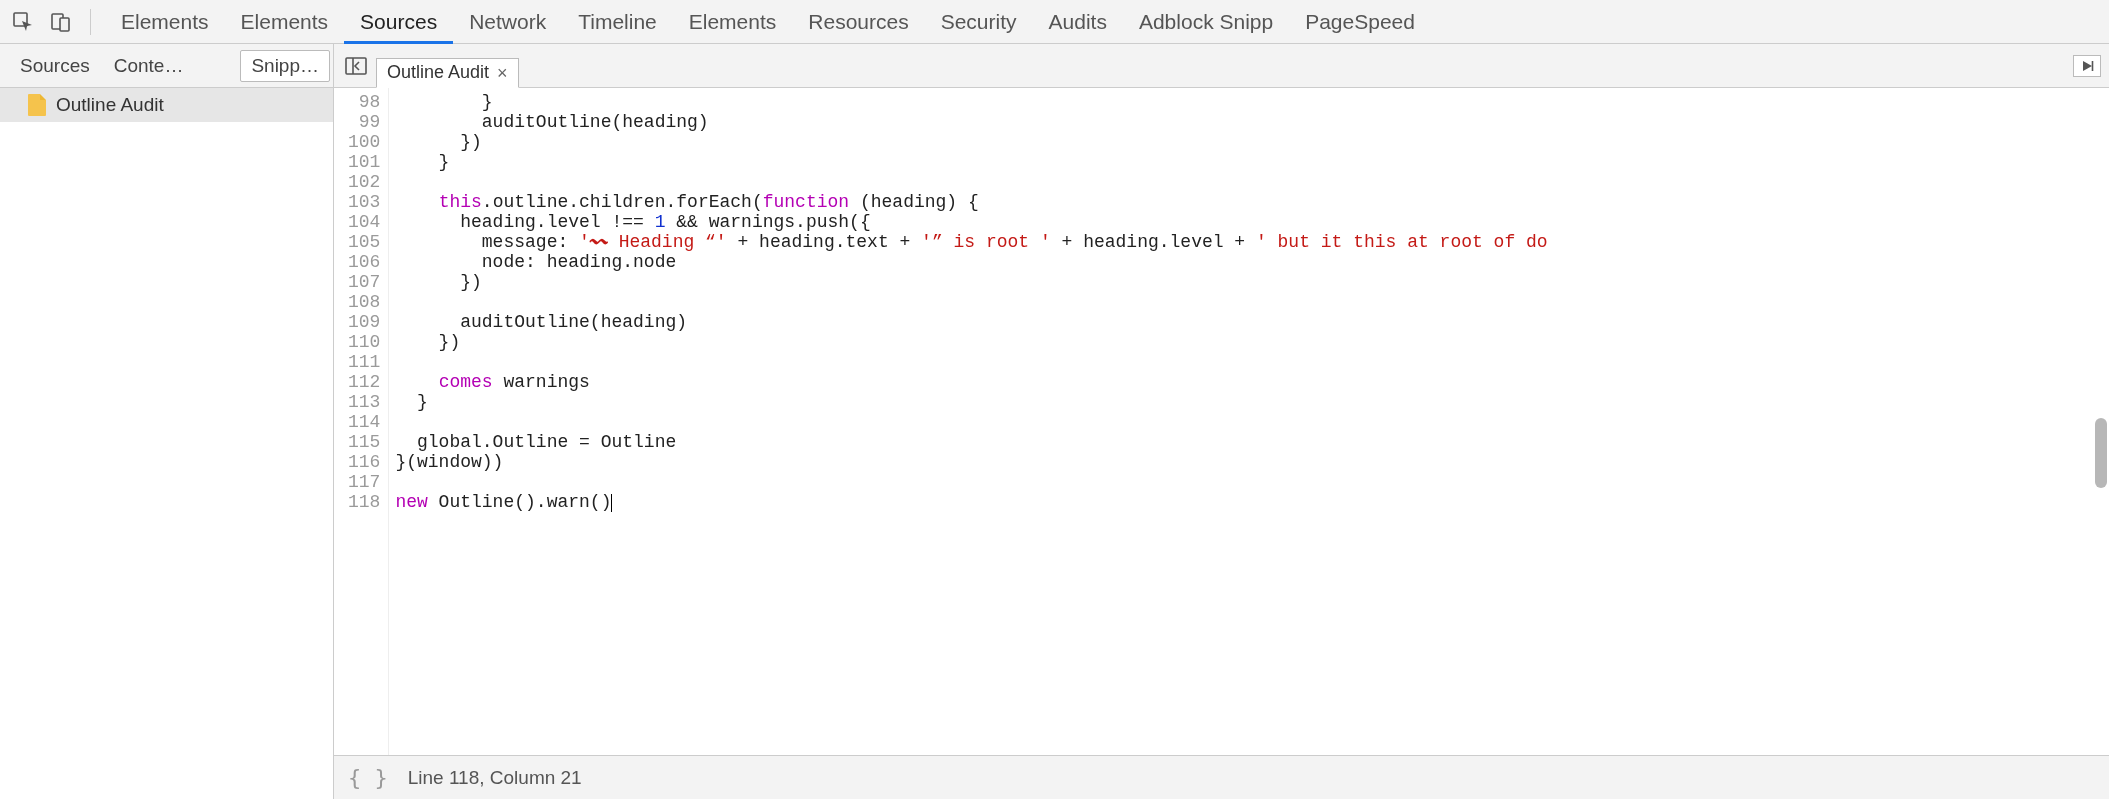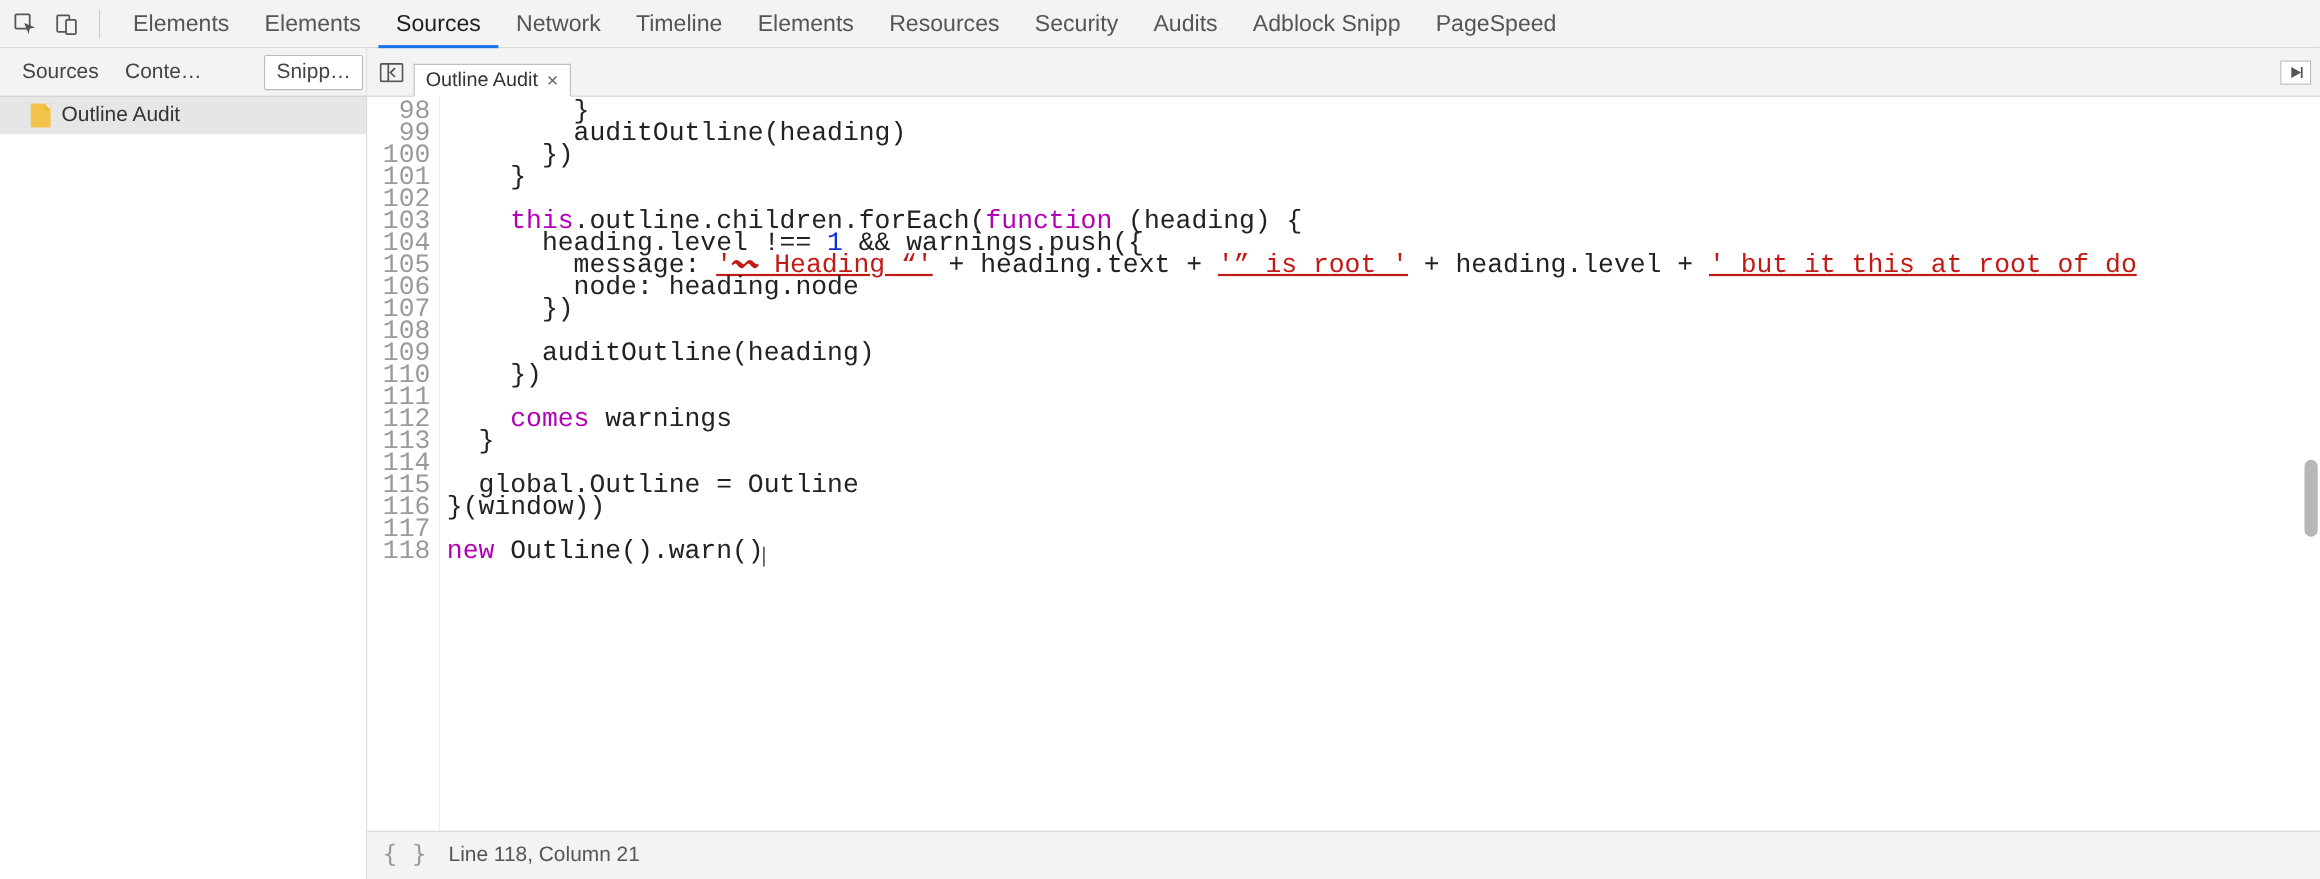--- a/index.html
+++ b/index.html
@@ -196,21 +196,21 @@
     justify-content: center;
     cursor: pointer;
   }
   .play-btn svg { display: block; }
 
   .editor {
     flex: 1;
     display: flex;
     overflow: hidden;
     font-family: Menlo, Consolas, "Courier New", monospace;
-    font-size: 24px;
+    font-size: 18px;
     line-height: 20px;
     background: #fff;
     min-height: 0;
     position: relative;
   }
   .gutter {
     background: #fff;
     color: #9a9a9a;
     text-align: right;
     padding: 4px 8px 4px 14px;
@@ -222,21 +222,21 @@
     flex: 1;
     padding: 4px 0 4px 6px;
     white-space: pre;
     overflow-x: hidden;
     overflow-y: hidden;
     color: #222;
     min-width: 0;
   }
   .code .kw   { color: #b400b4; } 
   .code .num  { color: #1030cf; } 
-  .code .str  { color: #c41a16; text-decoration: underline; }
+  .code .str  { color: #c41a16; }
 
   .cursor-mark {
     display: inline-block;
     border-right: 1.5px solid #000;
     height: 18px;
     vertical-align: text-bottom;
   }
 
   .scrollthumb {
     position: absolute;

